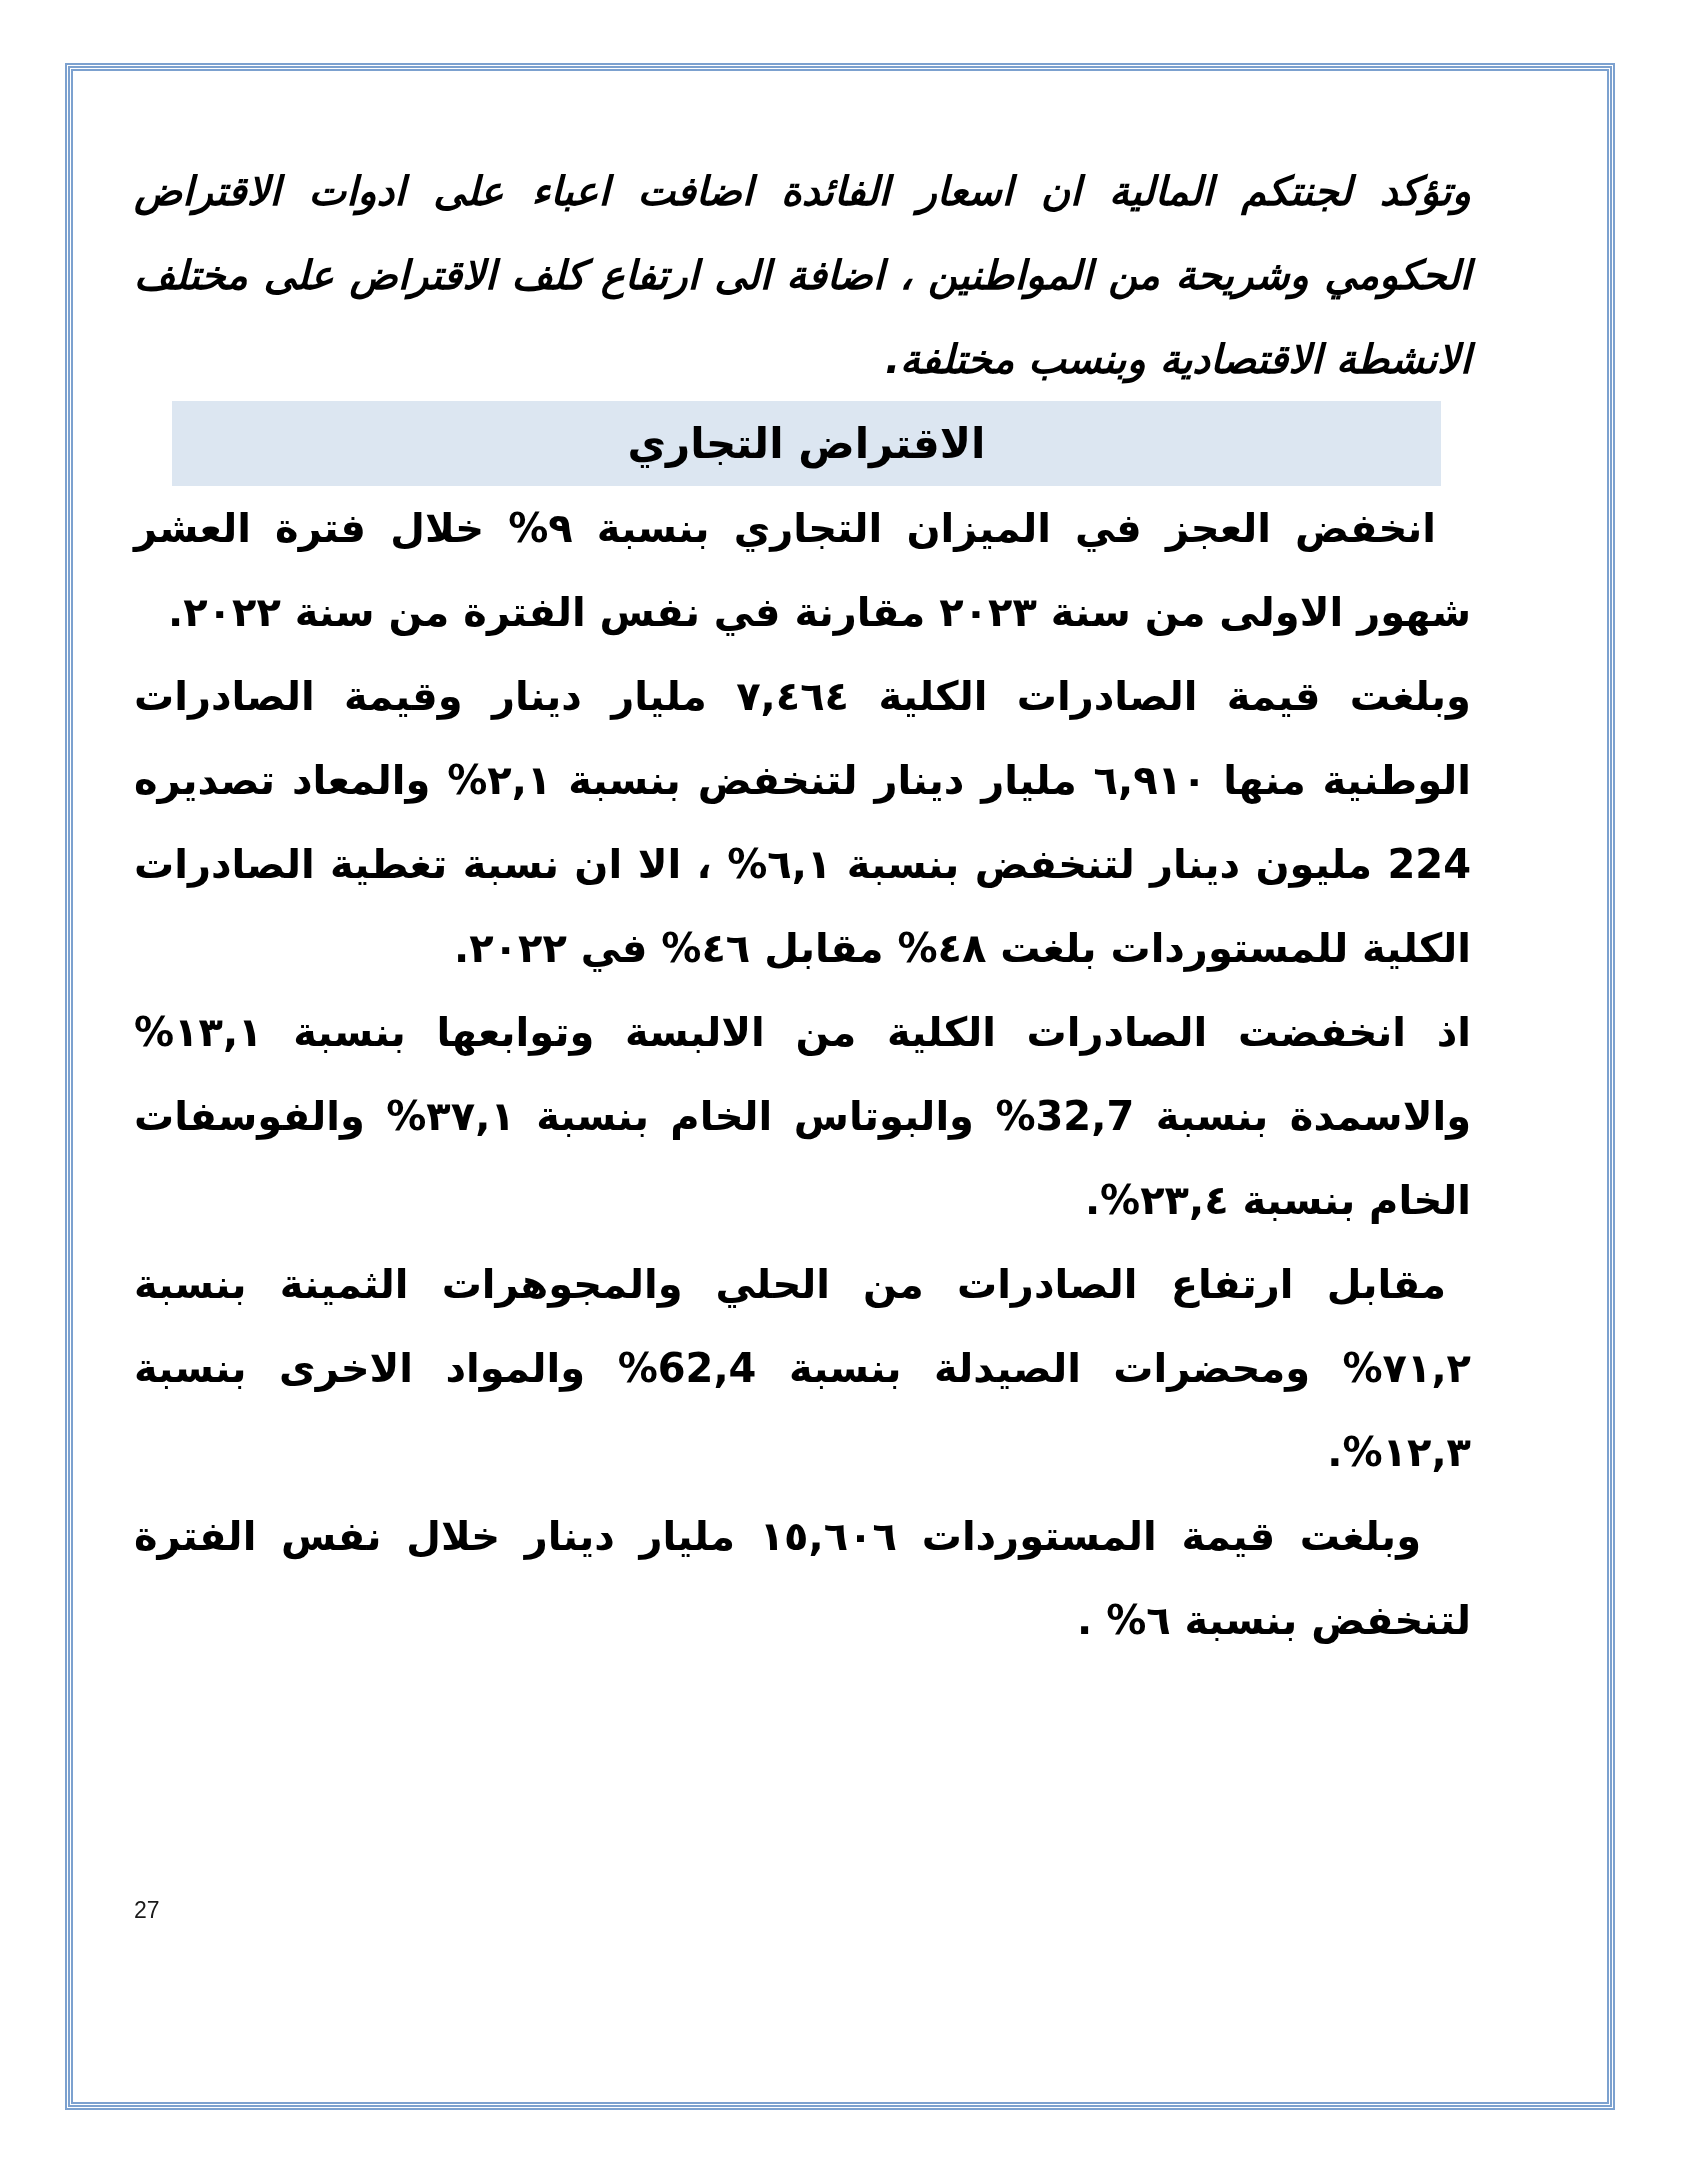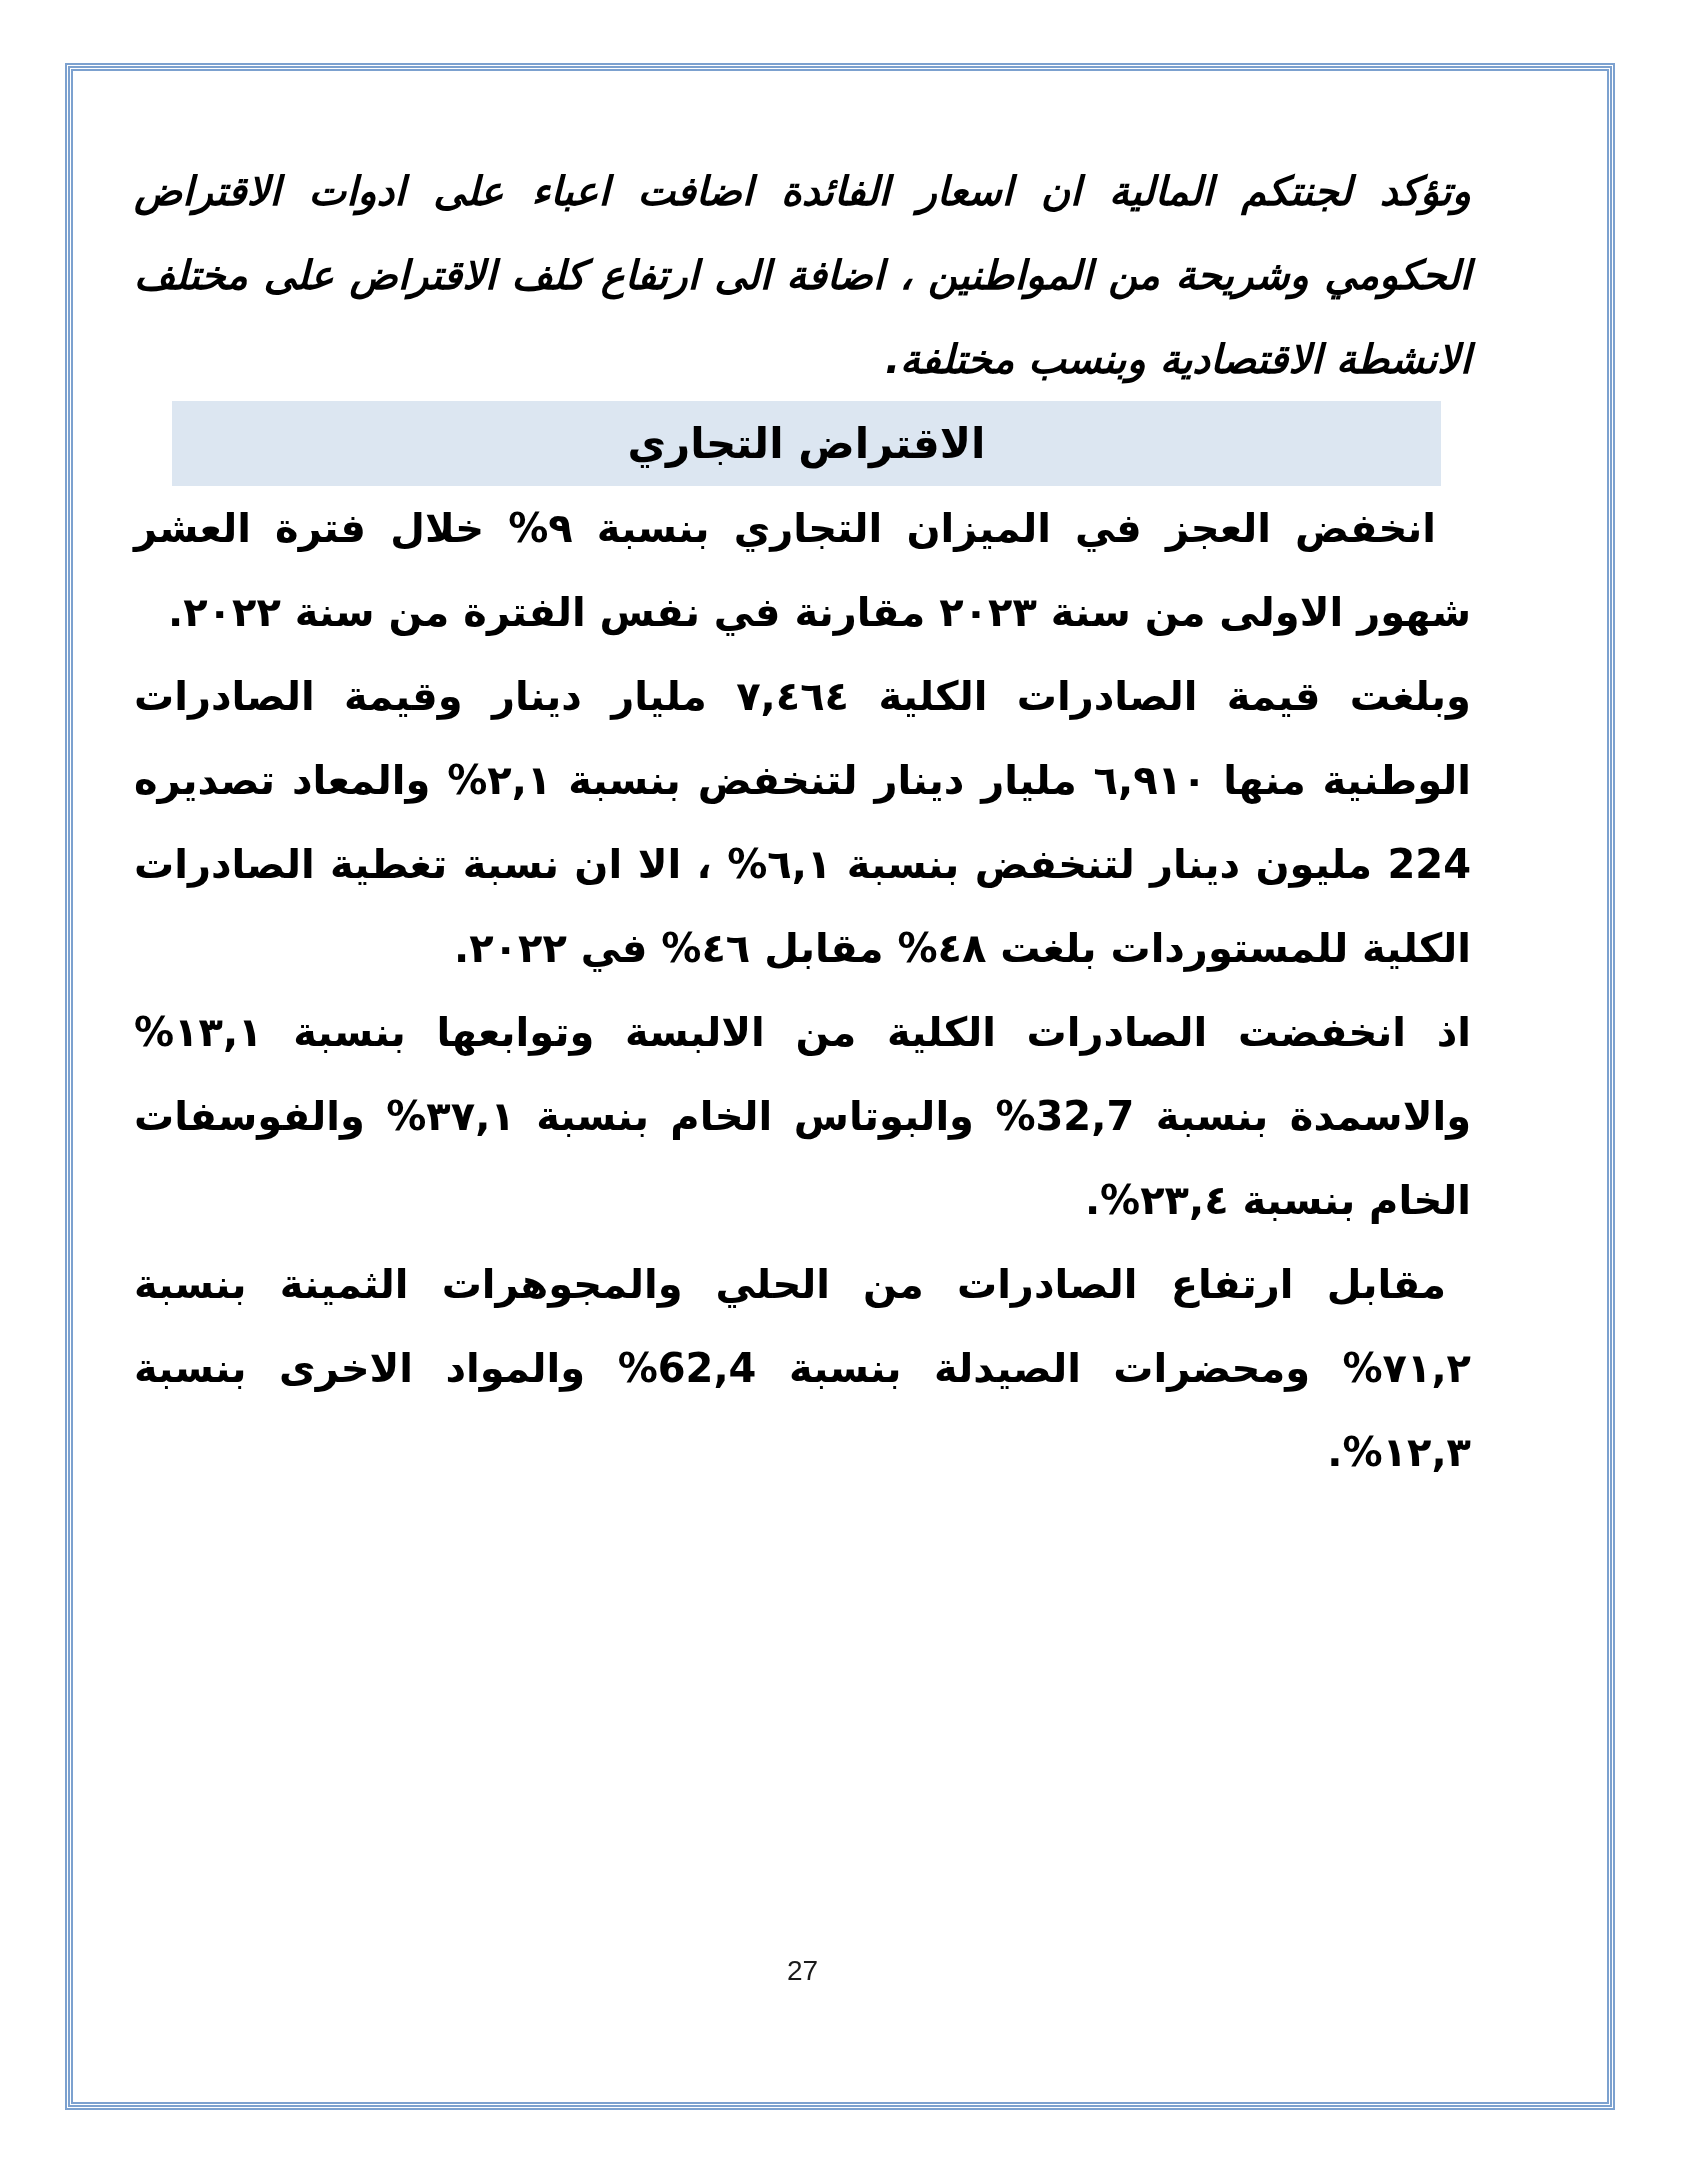--- a/index.html
+++ b/index.html
@@ -60,25 +60,24 @@
   .p-after-bar { margin-top: 129px; }
   .m25 { margin-top: 25px; }
   .m30 { margin-top: 30px; }
   .m35 { margin-top: 35px; }
 
   .ind25 { text-indent: 25px; }
   .ind35 { text-indent: 35px; }
   .ind50 { text-indent: 50px; }
 
   .page-number {
-    position: absolute; top: 1955px; left: 134px;
+    position: absolute; top: 1897px; left: 134px;
     width: 1337px;
-    text-align: center;
     font-family: "Liberation Sans", sans-serif;
-    font-size: 28px;
+    font-size: 23px;
     color: #1a1a1a;
   }
 </style>
 </head>
 <body>
 
 <div class="page">
 
   <div class="page-border"></div>
 
@@ -91,19 +90,20 @@
     </div>
 
     <p class="p-after-bar ind35">انخفض العجز في الميزان التجاري بنسبة ٩% خلال فترة العشر شهور الاولى من سنة ٢٠٢٣ مقارنة في نفس الفترة من سنة ٢٠٢٢.</p>
 
     <p class="m25">وبلغت قيمة الصادرات الكلية ٧,٤٦٤ مليار دينار وقيمة الصادرات الوطنية منها ٦,٩١٠ مليار دينار لتنخفض بنسبة ٢,١% والمعاد تصديره 224 مليون دينار لتنخفض بنسبة ٦,١% ، الا ان نسبة تغطية الصادرات الكلية للمستوردات بلغت ٤٨% مقابل ٤٦% في ٢٠٢٢.</p>
 
     <p class="m35">اذ انخفضت الصادرات الكلية من الالبسة وتوابعها بنسبة ١٣,١% والاسمدة بنسبة 32,7% والبوتاس الخام بنسبة ٣٧,١% والفوسفات الخام بنسبة ٢٣,٤%.</p>
 
     <p class="m30 ind25">مقابل ارتفاع الصادرات من الحلي والمجوهرات الثمينة بنسبة ٧١,٢% ومحضرات الصيدلة بنسبة 62,4% والمواد الاخرى بنسبة ١٢,٣%.</p>
 
+    <p class="m30 ind50">وبلغت قيمة المستوردات ١٥,٦٠٦ مليار دينار خلال نفس الفترة لتنخفض بنسبة ٦% .</p>
 
   </div>
 
   <div class="page-number">27</div>
 
 </div>
 
 
 </body></html>

